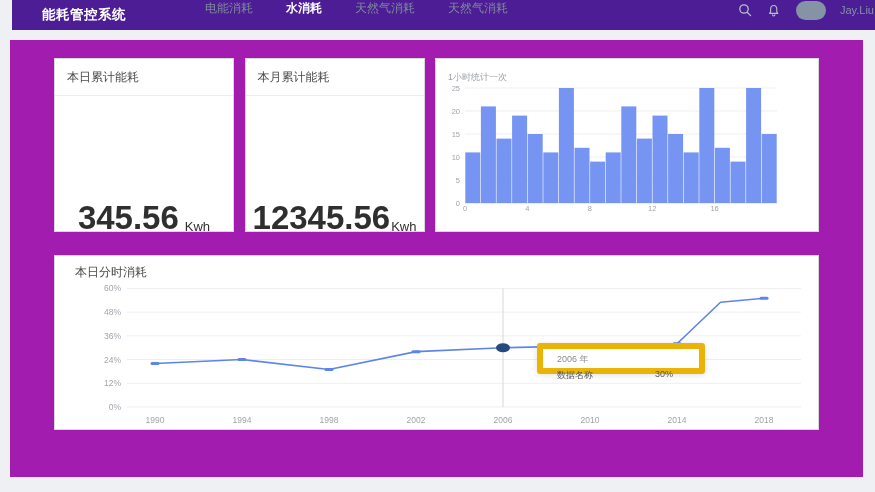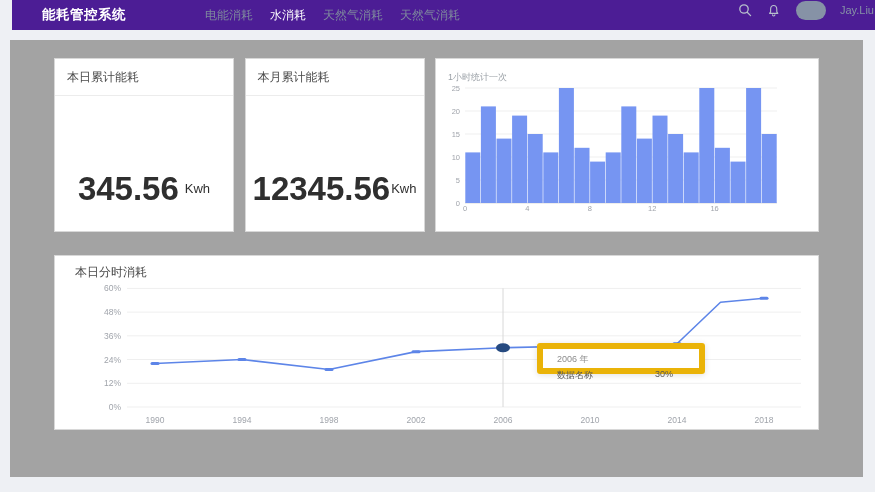--- a/index.html
+++ b/index.html
@@ -2,35 +2,35 @@
 <html><head>
 <meta charset="utf-8">
 <style>
   *{margin:0;padding:0;box-sizing:border-box}
   html,body{width:875px;height:492px}
   body{background:#eef0f4;font-family:"Liberation Sans","DejaVu Sans",sans-serif;position:relative;overflow:hidden}
 
   
   .nav{position:absolute;top:0;left:12px;width:875px;height:30px;background:#4c1d95;display:flex;align-items:center;z-index:5}
   .nav-title{color:#ffffff;font-size:13.5px;font-weight:bold;margin-left:30px;letter-spacing:.5px;white-space:nowrap}
-  .nav-menu{position:absolute;left:193px;top:0;height:30px;display:flex;align-items:center;gap:17px}
+  .nav-menu{position:absolute;left:193px;top:0;height:30px;display:flex;gap:33px}
   .nav-item{color:#7e899d;font-size:12px;cursor:pointer;white-space:nowrap}
-  .nav-item.active{color:#ffffff;font-weight:normal}
+  .nav-item.active{color:#ffffff;font-weight:bold}
   .nav-right{position:absolute;right:13px;top:0;height:20px;display:flex;align-items:center;gap:12px}
   .icon-btn{width:16px;height:16px;display:flex;align-items:center;justify-content:center;cursor:pointer}
   .avatar{width:30px;height:19px;border-radius:9.5px;background:#8692a6;margin-left:2px}
   .user-name{color:#8692a6;font-size:11px;margin-left:2px}
 
   
-  .content{position:absolute;top:40px;left:10px;width:853px;height:437px;background:#a3a3a3;padding:18px 44px 0 44px}
+  .content{position:absolute;top:40px;left:10px;width:853px;height:437px;background:#a21caf;padding:18px 44px 0 44px}
   .row1{display:flex;justify-content:space-between}
   .card{background:#fff;border:1px solid #d8d8d8}
   .stat-card{width:180px;height:174px}
   .card-header{font-size:12px;color:#4a4a4a;padding:10px 12px 9px;border-bottom:1px solid #ececec}
-  .stat-body{height:138px;display:flex;align-items:center;justify-content:center;padding-top:46px}
+  .stat-body{height:138px;display:flex;align-items:flex-end;justify-content:center;padding-top:46px}
   .big-number{font-size:33px;font-weight:bold;color:#2f2f2f;line-height:1}
   .unit{font-size:13px;color:#2f2f2f;margin-left:6px}
   .tight .unit{margin-left:1px}
   .chart-card{width:384px;height:174px;padding:10px 12px;overflow:hidden}
   .chart-title{font-size:13px;color:#3d3d3d}
   .chart-subtitle{font-size:9px;color:#9aa0a6;margin-top:2px}
   .chart-card svg{margin-top:1px;overflow:visible}
 
   .trend-card{margin-top:23px;width:100%;height:175px;padding:6px 20px;overflow:hidden}
   .trend-title{font-size:12px;color:#4a4a4a;margin-top:2px}

